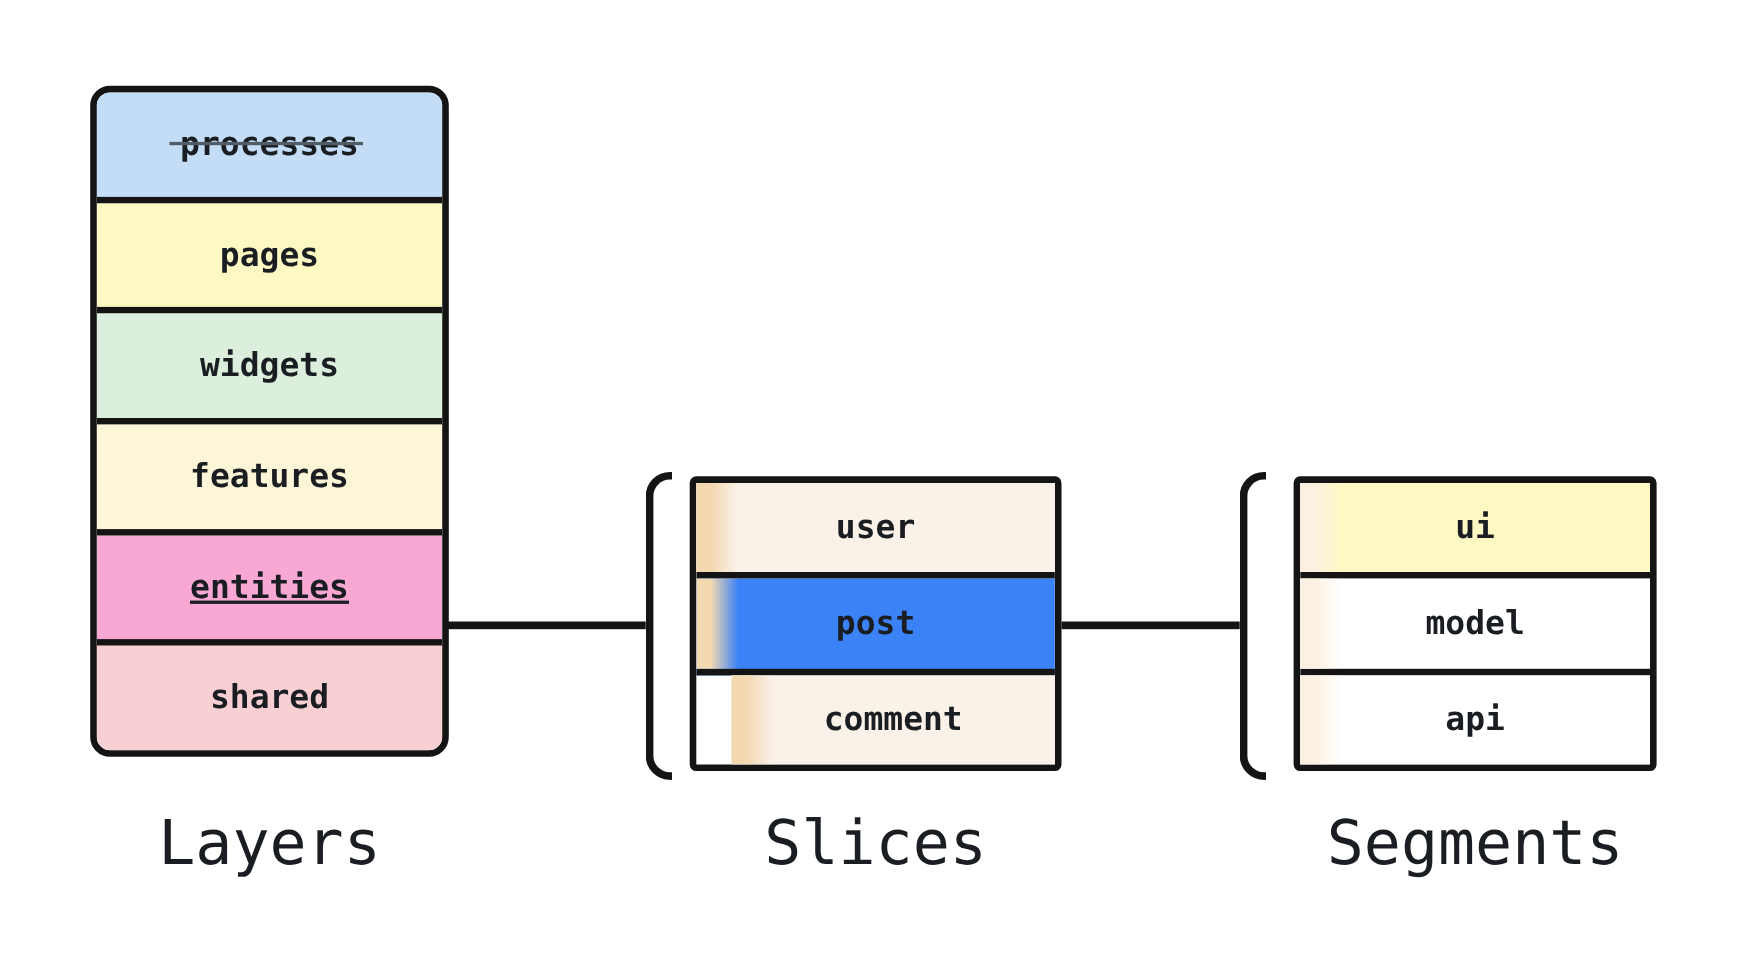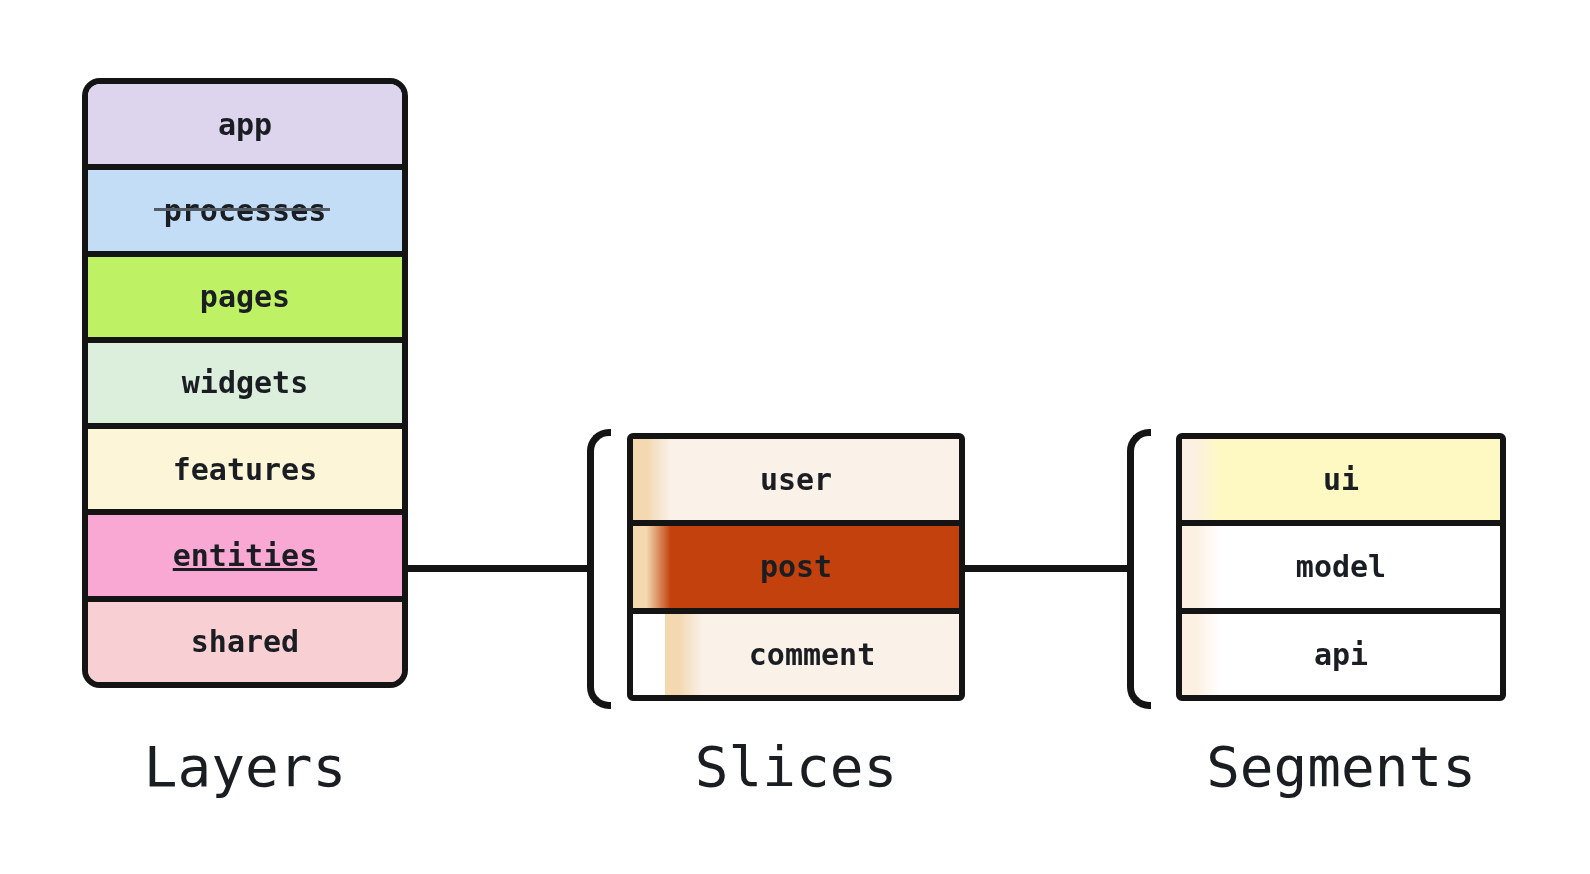--- a/index.html
+++ b/index.html
@@ -76,27 +76,24 @@
   .cap-layers   { left:82px;   width:326px; }
   .cap-slices   { left:627px;  width:338px; }
   .cap-segments { left:1176px; width:330px; }
 </style>
 </head>
 <body>
 
 <div class="canvas" style="--stroke: #141414; --text: #1a1d21;">
 
   <div class="layers-box">
-    <div class="lrow" style="background: rgb(221, 212, 238);">
-      <span class="row-label">app</span>
-    </div>
     <div class="lrow" style="background: rgb(195, 221, 247);">
       <span class="row-label strike" style="--strike: #525c66;">processes</span>
     </div>
-    <div class="lrow" style="background: #bef264;">
+    <div class="lrow" style="background: #fef9c3;">
       <span class="row-label">pages</span>
     </div>
     <div class="lrow" style="background: rgb(220, 239, 221);">
       <span class="row-label">widgets</span>
     </div>
     <div class="lrow" style="background: rgb(253, 245, 215);">
       <span class="row-label">features</span>
     </div>
     <div class="lrow" style="background: #f9a8d4; text-decoration: underline;">
       <span class="row-label">entities</span>
@@ -107,21 +104,21 @@
   </div>
 
   <div class="connector connector-1"></div>
   <div class="bracket bracket-1"></div>
 
   <div class="group-box slices-box">
     <div class="grow" style="background: rgb(250, 241, 233);">
       <span class="strip" style="--strip: #f3d8b0;"></span>
       <span class="row-label">user</span>
     </div>
-    <div class="grow" style="background: #c2410c;">
+    <div class="grow" style="background: #3b82f6;">
       <span class="strip" style="--strip: #f3d8b0;"></span>
       <span class="row-label">post</span>
     </div>
     <div class="grow" style="background: rgb(250, 241, 233); margin-left: 32px;">
       <span class="strip" style="--strip: #f3d8b0;"></span>
       <span class="row-label">comment</span>
     </div>
   </div>
 
   <div class="connector connector-2"></div>

